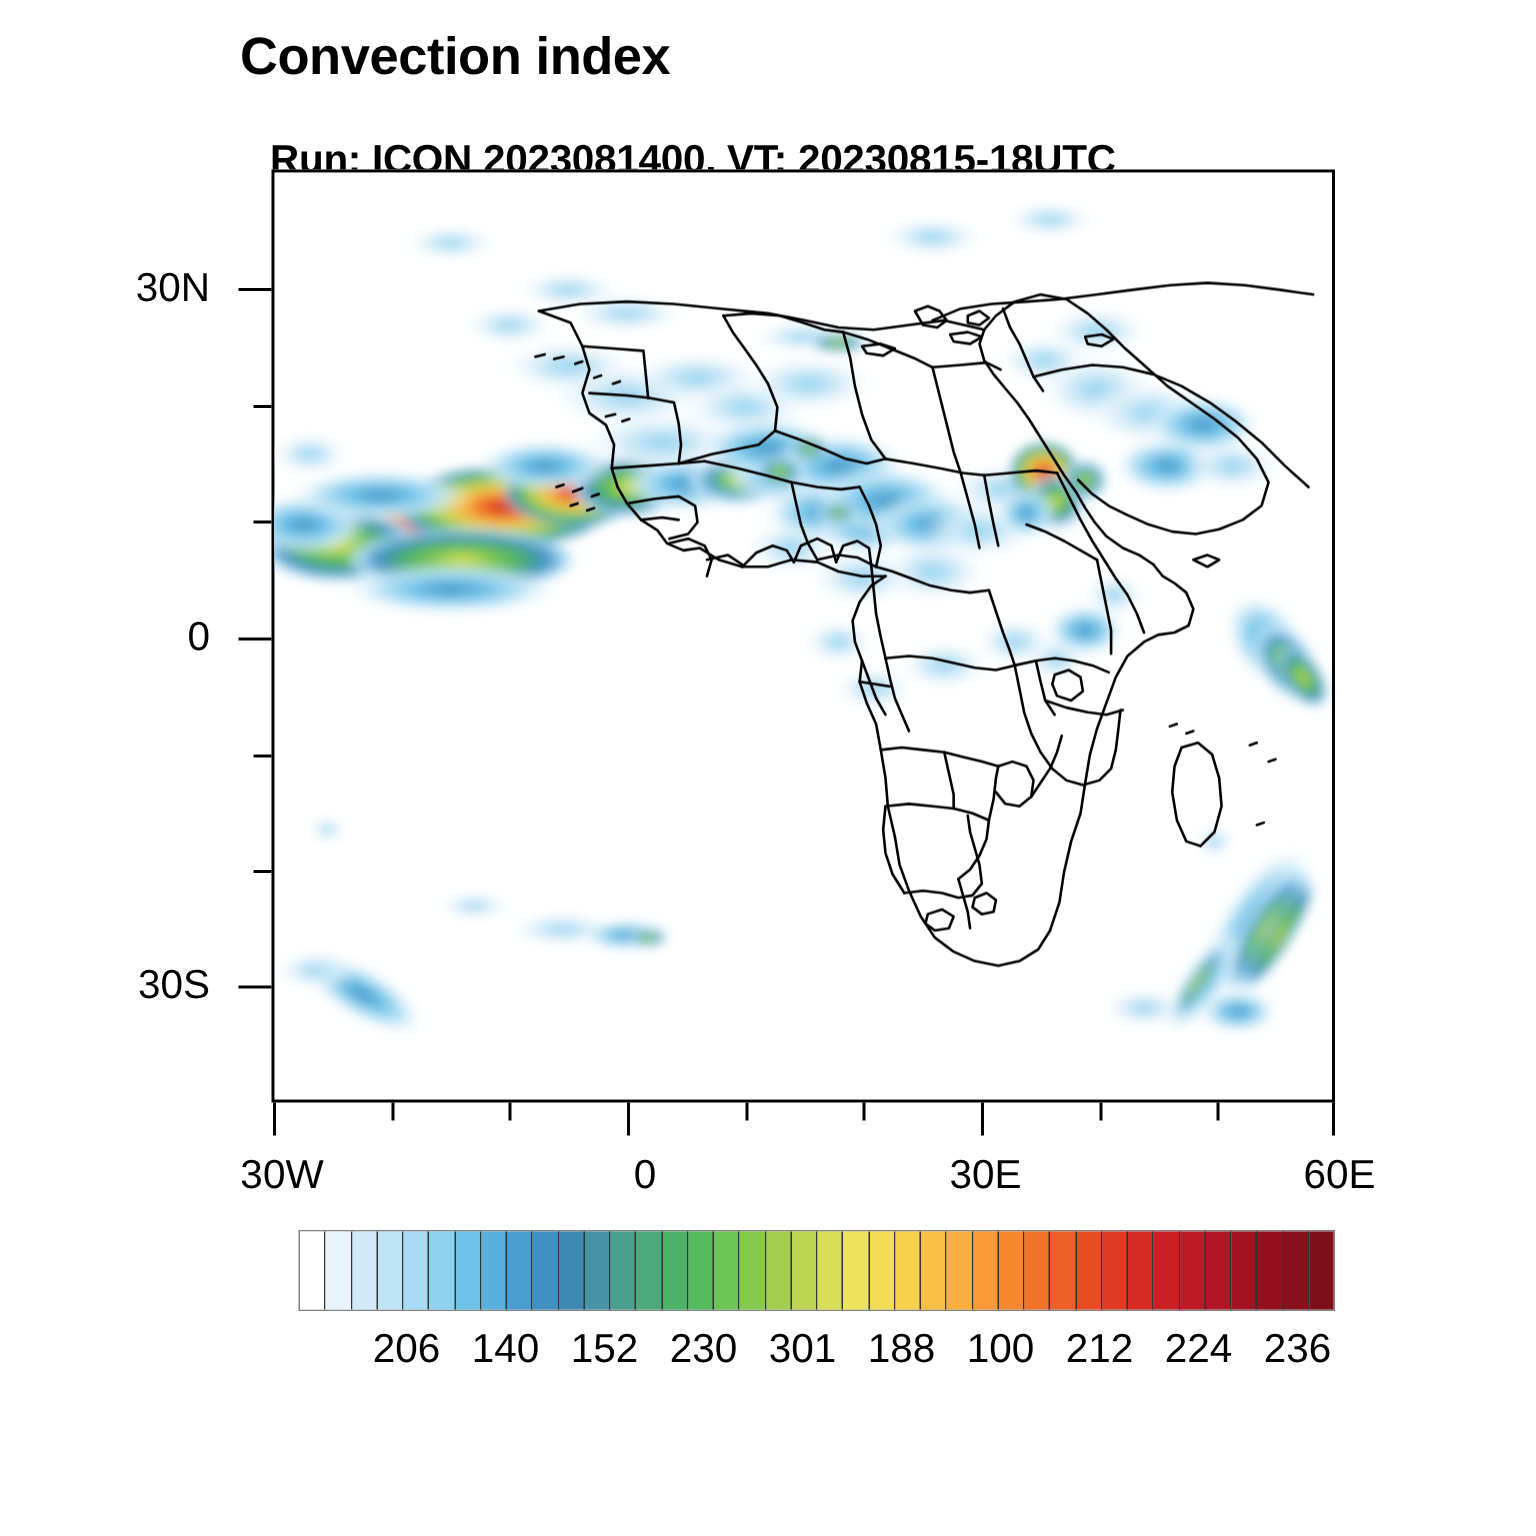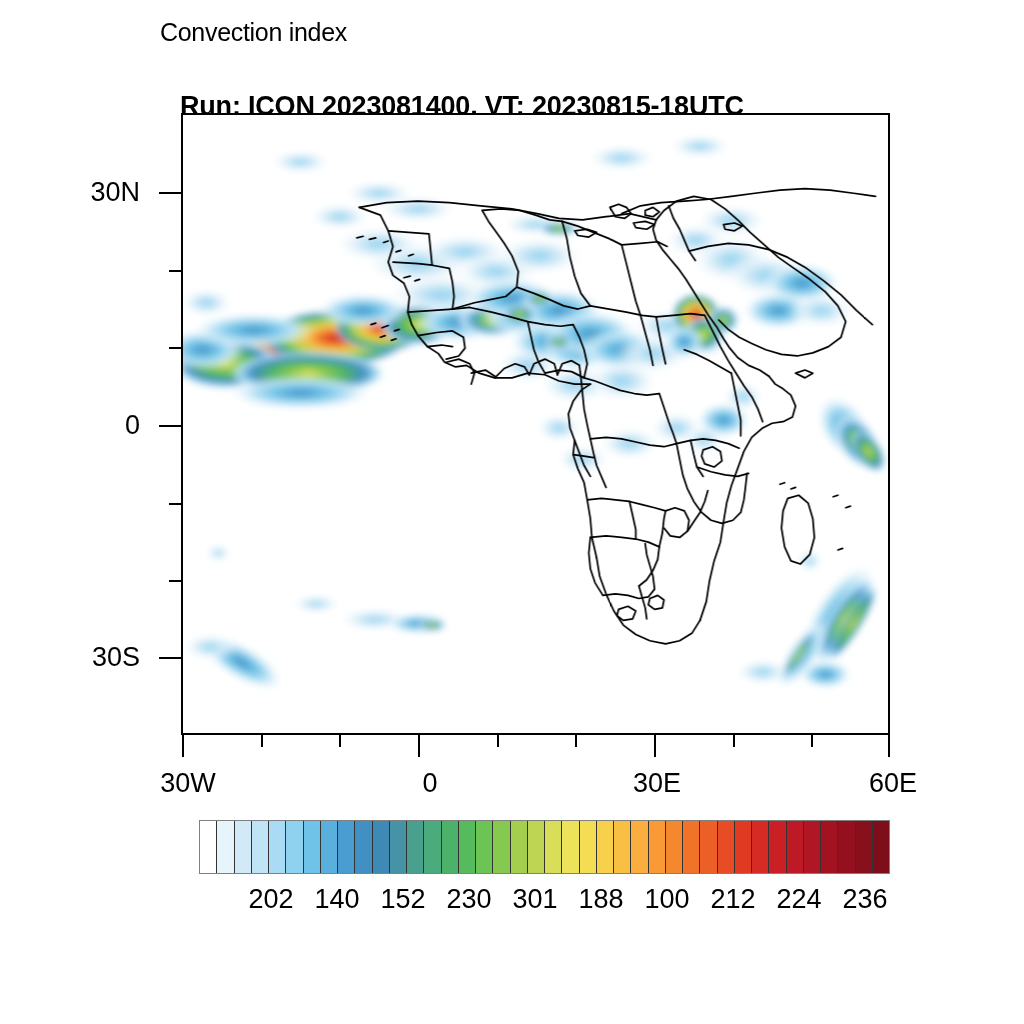--- a/index.html
+++ b/index.html
@@ -1,20 +1,20 @@
 <!DOCTYPE html>
 <html><head>
 <meta charset="utf-8">
 <style>
   html,body{margin:0;padding:0;background:#ffffff;}
   body{width:1024px;height:1024px;position:relative;overflow:hidden;
        font-family:"Liberation Sans", sans-serif;color:#000;}
 
   
-  #title{position:absolute;left:160px;top:18px;font-size:25px;font-weight:normal;
+  #title{position:absolute;left:160px;top:18px;font-size:35px;font-weight:bold;
          letter-spacing:-0.3px;white-space:nowrap;}
   #subtitle{position:absolute;left:180px;top:70px;font-size:27px;font-weight:bold;
             letter-spacing:-0.2px;white-space:nowrap;margin-top:21px;}
 
   
   #map{position:absolute;left:181px;top:113px;width:709px;height:622px;
        border:2px solid #000;box-sizing:border-box;background:#fff;overflow:hidden;}
   #mapcanvas{position:absolute;inset:0;width:100%;height:100%;}
 
   
@@ -382,21 +382,21 @@
     <div style="background: rgb(214, 43, 37);"></div>
     <div style="background: rgb(203, 31, 38);"></div>
     <div style="background: rgb(190, 26, 37);"></div>
     <div style="background: rgb(176, 22, 35);"></div>
     <div style="background: rgb(162, 18, 32);"></div>
     <div style="background: rgb(148, 16, 30);"></div>
     <div style="background: rgb(135, 16, 28);"></div>
     <div style="background: rgb(125, 14, 26);"></div>
   </div>
 
-<div class="cblab" style="left:271px">202</div>
+<div class="cblab" style="left:271px">206</div>
 <div class="cblab" style="left:337px">140</div>
 <div class="cblab" style="left:403px">152</div>
 <div class="cblab" style="left:469px">230</div>
 <div class="cblab" style="left:535px">301</div>
 <div class="cblab" style="left:601px">188</div>
 <div class="cblab" style="left:667px">100</div>
 <div class="cblab" style="left:733px">212</div>
 <div class="cblab" style="left:799px">224</div>
 <div class="cblab" style="left:865px">236</div>
 

